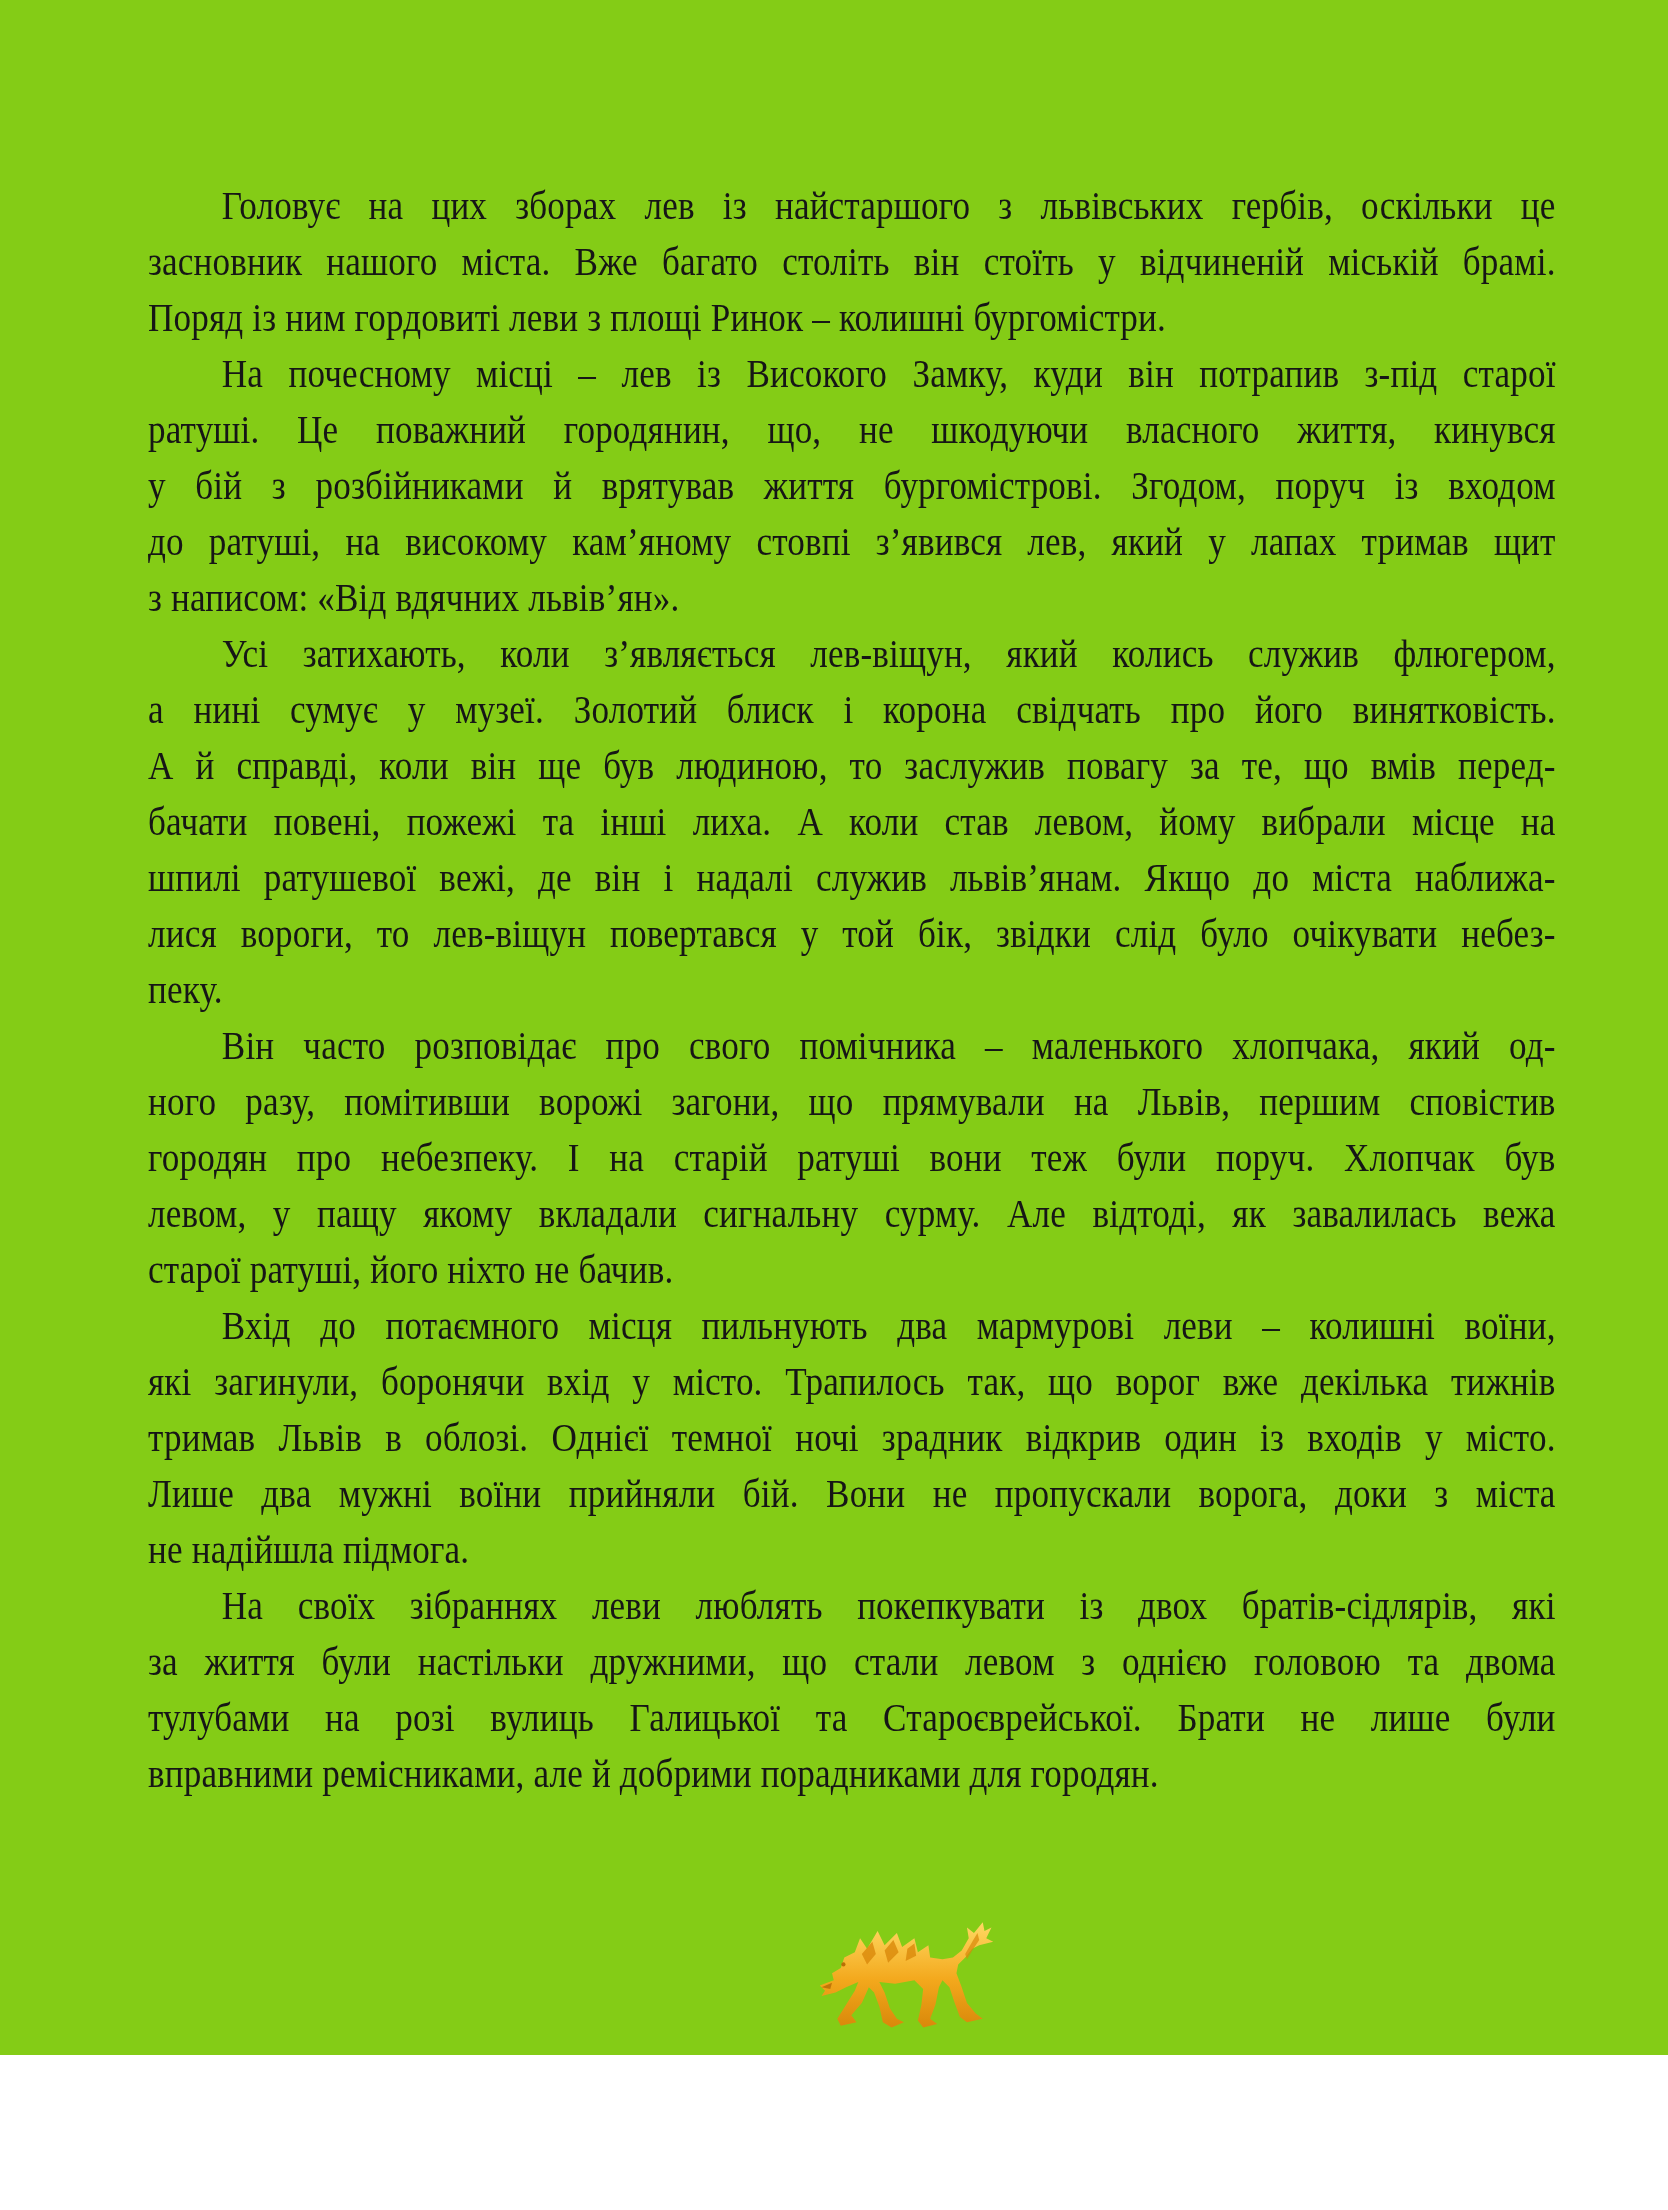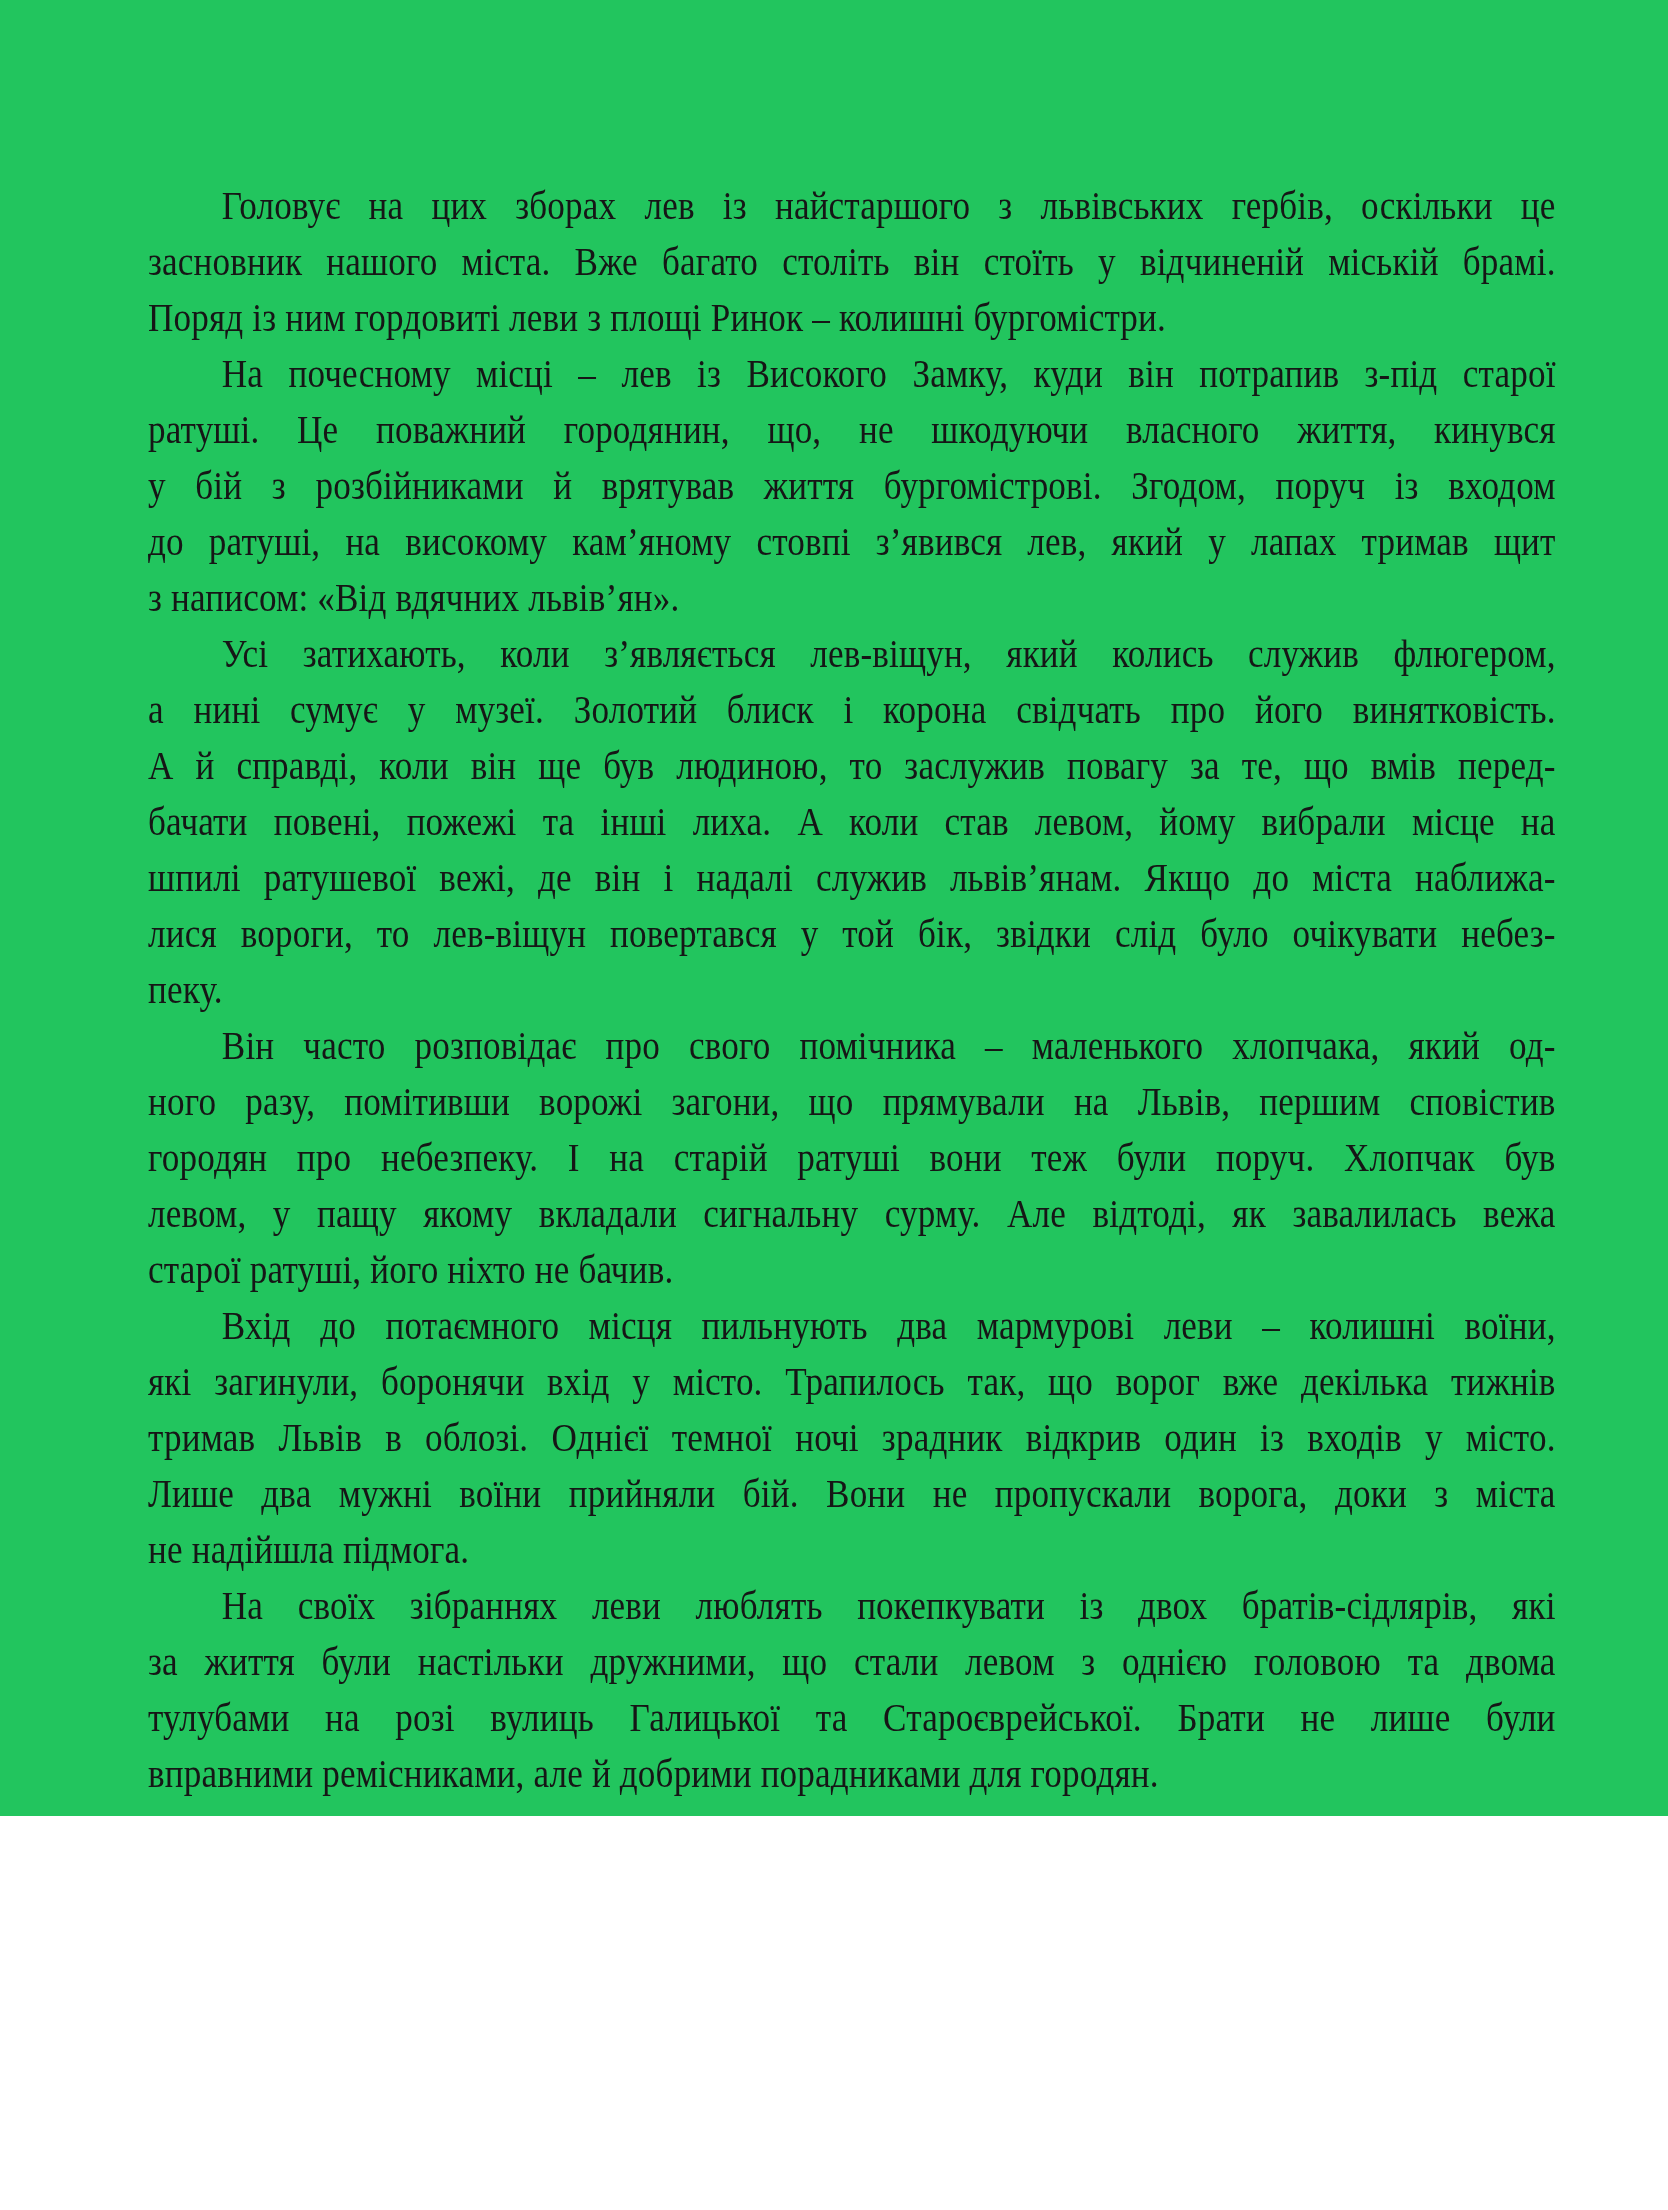--- a/index.html
+++ b/index.html
@@ -3,22 +3,22 @@
 <meta charset="utf-8">
 <style>
   html, body {
     margin: 0;
     padding: 0;
     background: #ffffff;
   }
   .page {
     position: relative;
     width: 1669px;
-    height: 1816px;
-    background: #22c55e;
+    height: 2055px;
+    background: #84cc16;
     overflow: hidden;
     font-family: "Liberation Serif", "DejaVu Serif", serif;
   }
   .text-block {
     position: absolute;
     left: 148px;
     top: 178px;
     width: 1408px;
   }
   .line {

